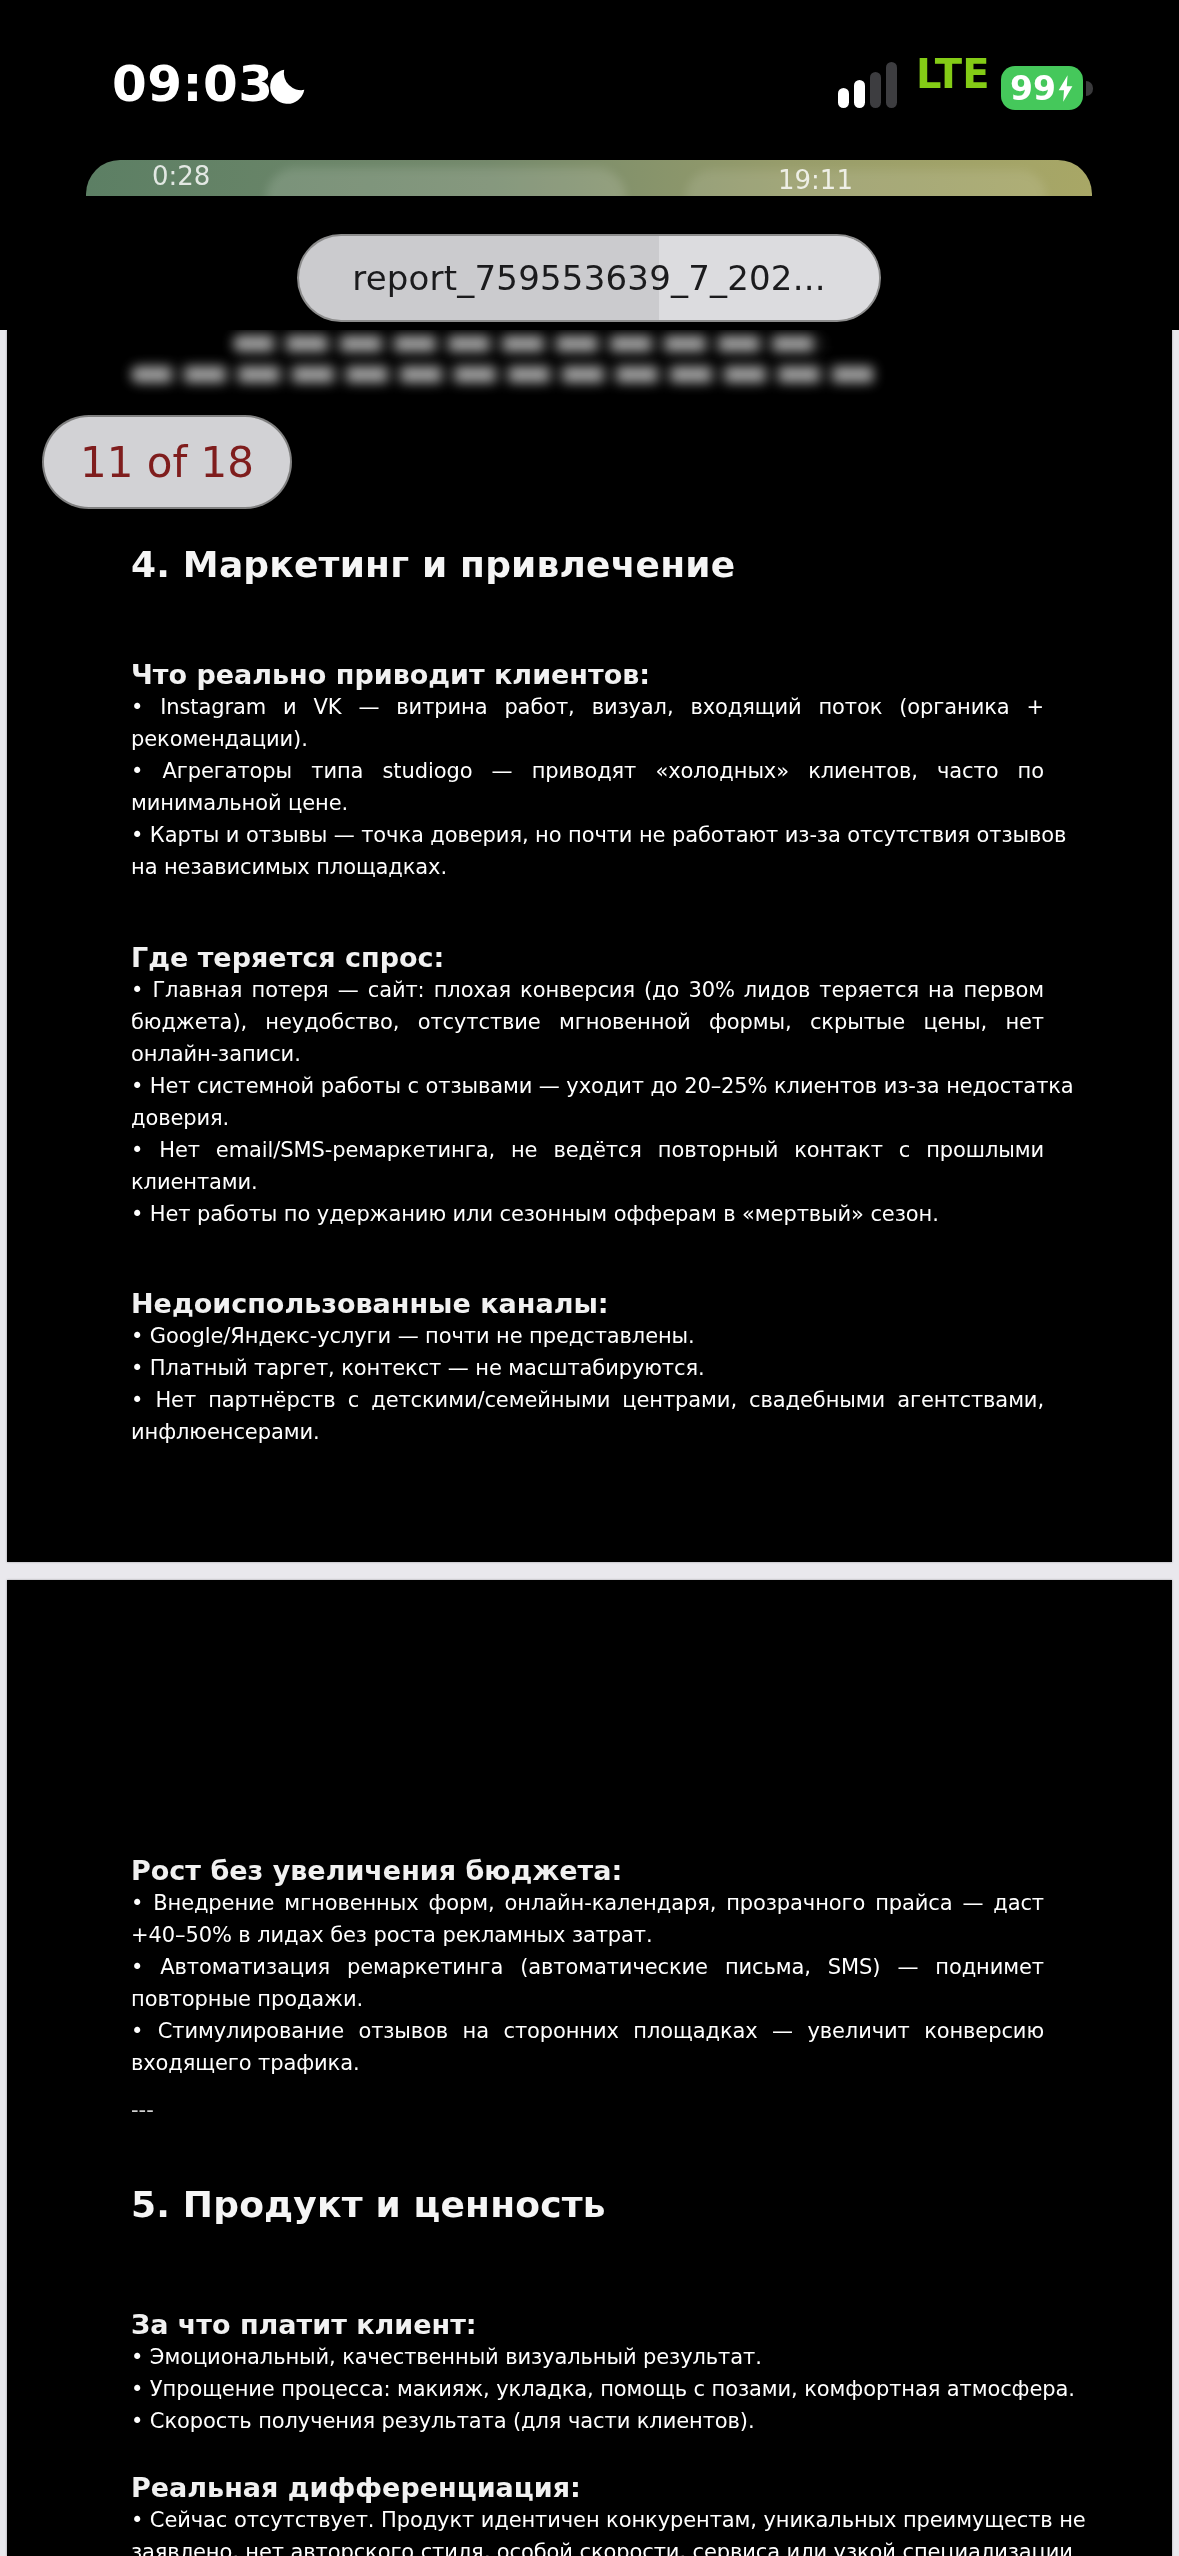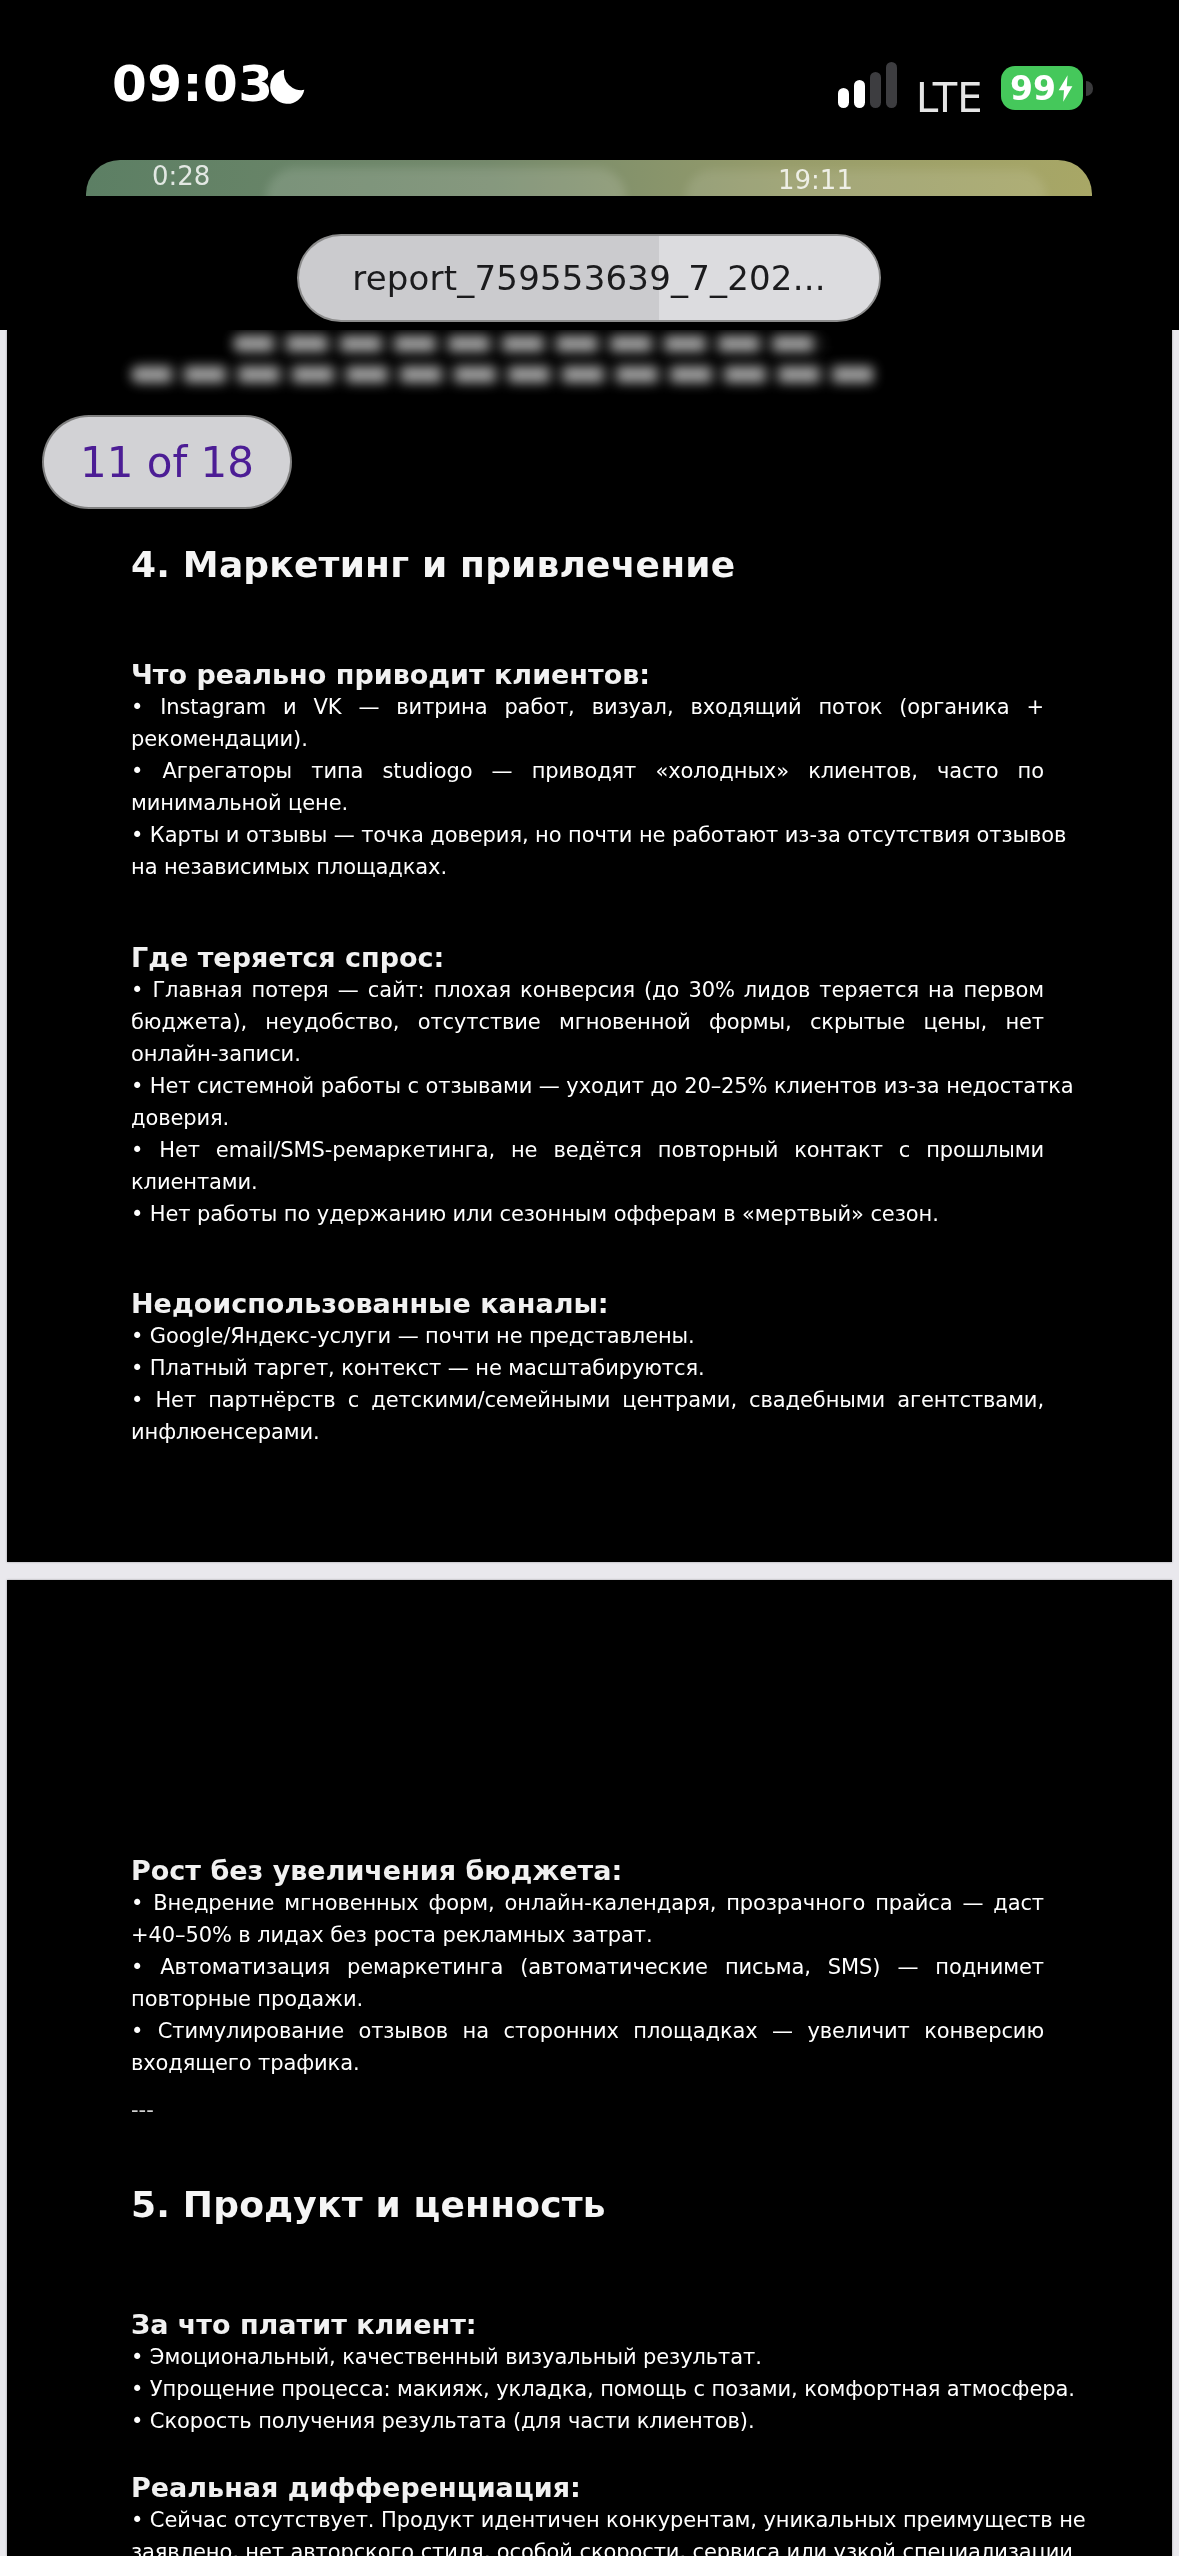--- a/index.html
+++ b/index.html
@@ -10,21 +10,21 @@
   }
   
   .statusbar{position:absolute;top:0;left:0;right:0;height:150px;z-index:30;}
   .time{position:absolute;left:112px;top:58px;font-size:50px;font-weight:600;color:#fff;letter-spacing:.5px;line-height:52px;}
   .moon{position:absolute;left:266px;top:64px;width:44px;height:44px;}
   .signal{position:absolute;left:838px;top:62px;width:66px;height:46px;display:flex;align-items:flex-end;gap:5px;}
   .sbar{width:11px;border-radius:5.5px;}
   .sbar.on{background:#fff;}
   .sbar.off{background:#3d3d40;}
   .s1{height:20px}.s2{height:28px}.s3{height:36px}.s4{height:46px}
-  .lte{position:absolute;left:916px;top:76px;font-size:40px;font-weight:400;color:#e5e5e5;line-height:44px;}
+  .lte{position:absolute;left:916px;top:52px;font-size:40px;font-weight:700;color:#84cc16;line-height:44px;}
   .battery{position:absolute;left:1001px;top:66px;width:82px;height:44px;border-radius:14px;
     display:flex;align-items:center;justify-content:center;gap:2px;text-align:right;}
   .battery-num{font-size:33px;font-weight:700;color:#fff;line-height:33px;}
   .battery-tip{position:absolute;left:1086px;top:81px;width:7px;height:15px;background:#3a3a3c;border-radius:0 7px 7px 0;}
   
   .chat-strip{position:absolute;left:86px;top:160px;width:1006px;height:46px;z-index:1;
     border-radius:34px 34px 0 0;overflow:hidden;
     background:linear-gradient(90deg,#5c7f64 0%,#74896b 40%,#989d6b 70%,#a8a766 100%);}
   .blob{position:absolute;filter:blur(5px);}
   .blob1{left:180px;top:8px;width:360px;height:60px;border-radius:30px;background:rgba(255,255,255,.13);}
@@ -52,21 +52,21 @@
   .blur2{left:124px;top:36px;width:746px;}
   
   .pill{position:absolute;left:299px;top:236px;width:580px;height:84px;border-radius:42px;
     background:#cbcbce;overflow:hidden;z-index:20;
     box-shadow:0 0 0 2px rgba(255,255,255,.55),0 6px 18px rgba(0,0,0,.45);}
   .pill-rest{position:absolute;top:0;bottom:0;right:0;width:38%;background:#dcdcdf;}
   .pill-label{position:absolute;inset:0;display:flex;align-items:center;justify-content:center;
     font-size:34px;font-weight:500;color:#1b1b1d;letter-spacing:.2px;}
   .badge{position:absolute;left:44px;top:417px;width:246px;height:90px;border-radius:45px;
     background:#d2d2d5;z-index:20;display:flex;align-items:center;justify-content:center;
-    font-size:42px;font-weight:500;color:#4c1d95;
+    font-size:42px;font-weight:500;color:#7f1d1d;
     box-shadow:0 0 0 2px rgba(255,255,255,.5),0 6px 18px rgba(0,0,0,.45);}
   .sep{position:absolute;left:124px;font-size:21px;color:#d2d2d2;line-height:32px;}
 </style>
 </head>
 <body>
 
 <div class="statusbar">
   <div class="time">09:03</div>
   <svg class="moon" viewBox="0 0 24 24">
     <path d="M20.9 14.1A9.4 9.4 0 0 1 9.9 3.1 9.4 9.4 0 1 0 20.9 14.1Z" fill="#ffffff"></path>

